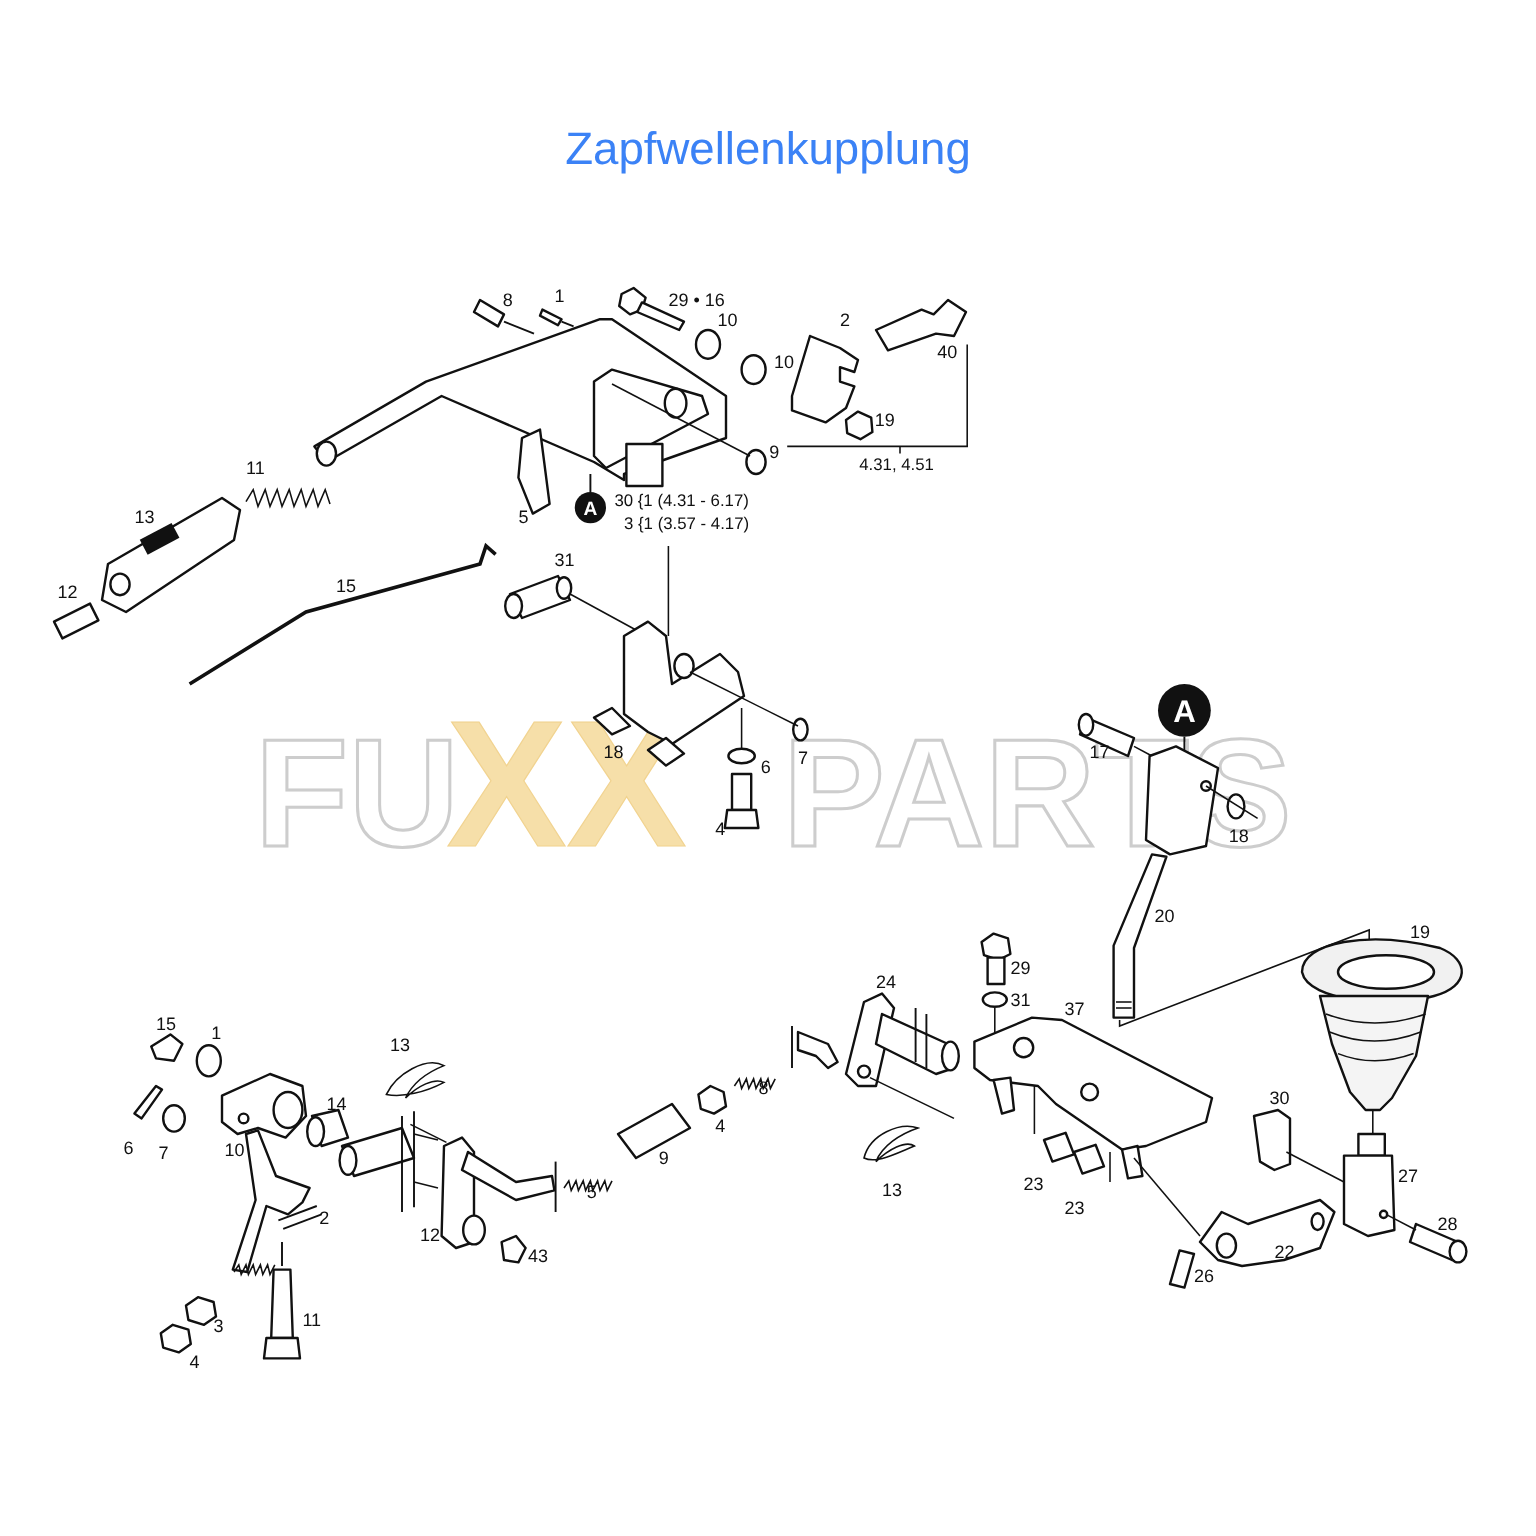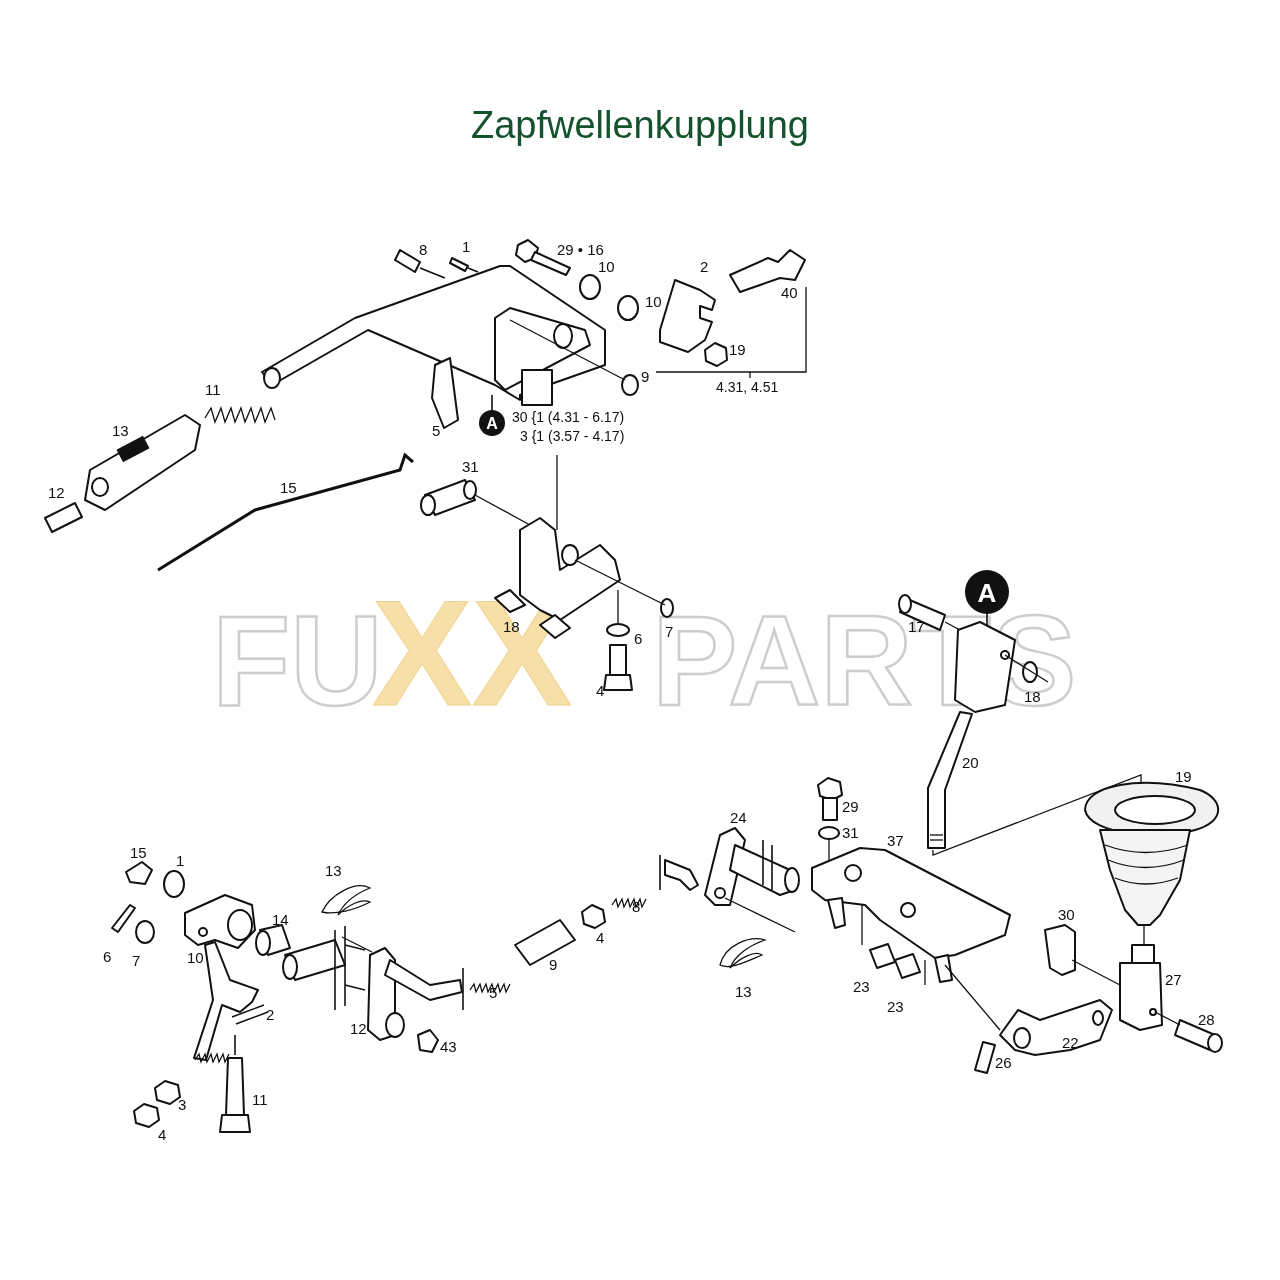--- a/index.html
+++ b/index.html
@@ -1,19 +1,19 @@
 <!DOCTYPE html>
 <html><head>
 <meta charset="utf-8">
 <style>
   html, body { margin:0; padding:0; background:#ffffff; }
   body { width:1280px; height:1280px; position:relative; overflow:hidden;
          font-family:"Liberation Sans", sans-serif; color:#111; }
   .title { position:absolute; left:0; width:1280px; top:104px; text-align:center;
-           font-size:38px; font-family:"Liberation Sans", sans-serif; color:#14532d; }
+           font-size:38px; font-family:"Liberation Sans", sans-serif; color:#3b82f6; }
   svg.drawing { position:absolute; left:0; top:0; }
   .lbl { font-family:"Liberation Sans", sans-serif; font-size:15px; fill:#111; }
   .lbl-sm { font-family:"Liberation Sans", sans-serif; font-size:14px; fill:#111; }
   .part { fill:#fff; stroke:#111; stroke-width:2; stroke-linejoin:round; stroke-linecap:round; }
   .thin { fill:none; stroke:#111; stroke-width:1.3; }
   .line { fill:none; stroke:#111; stroke-width:1.6; }
   .wm-text { font-family:"Liberation Sans", sans-serif; font-weight:700; font-size:128px; }
 </style>
 </head>
 <body>

